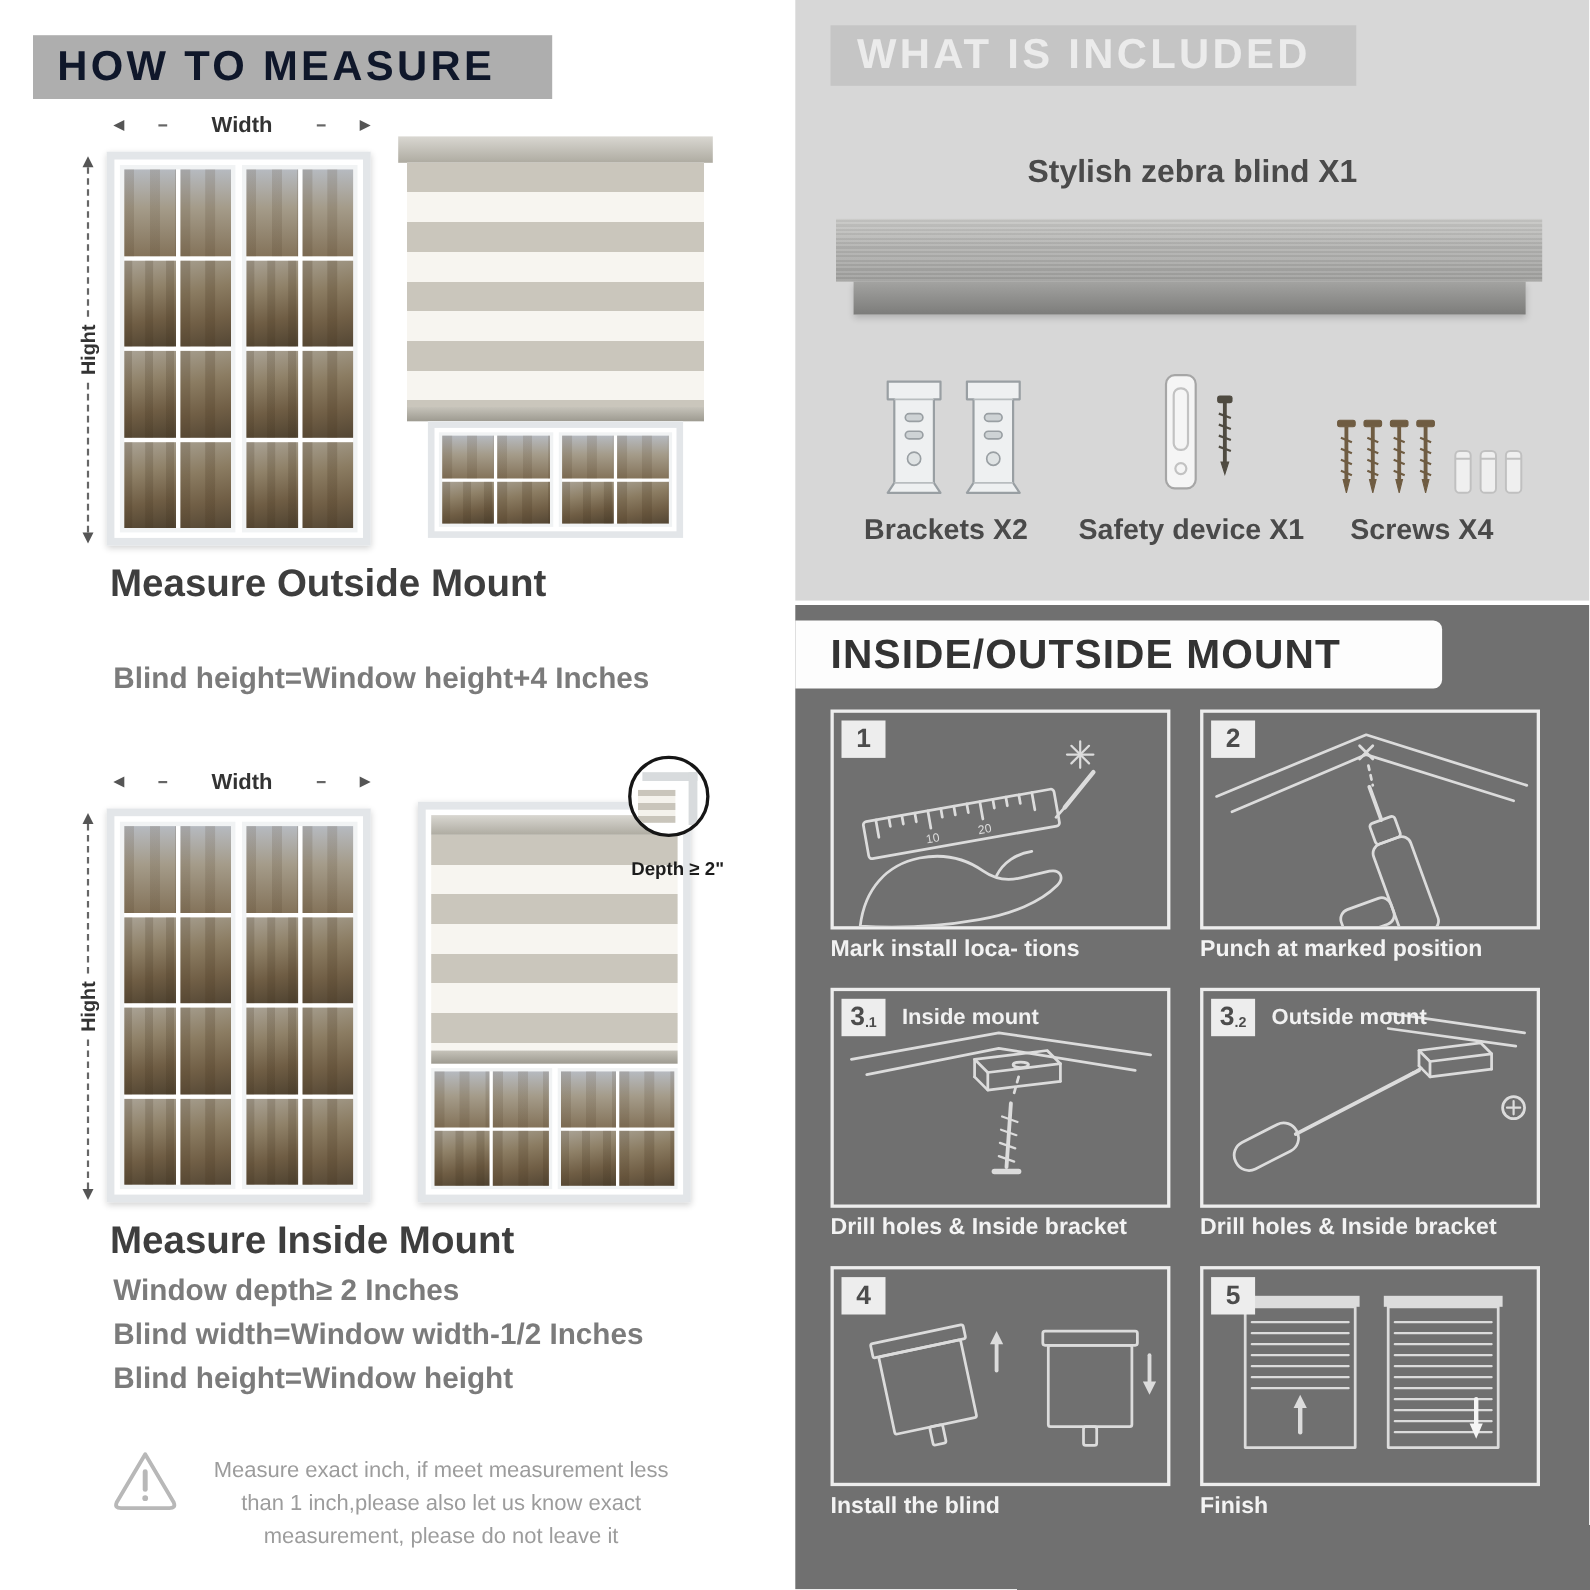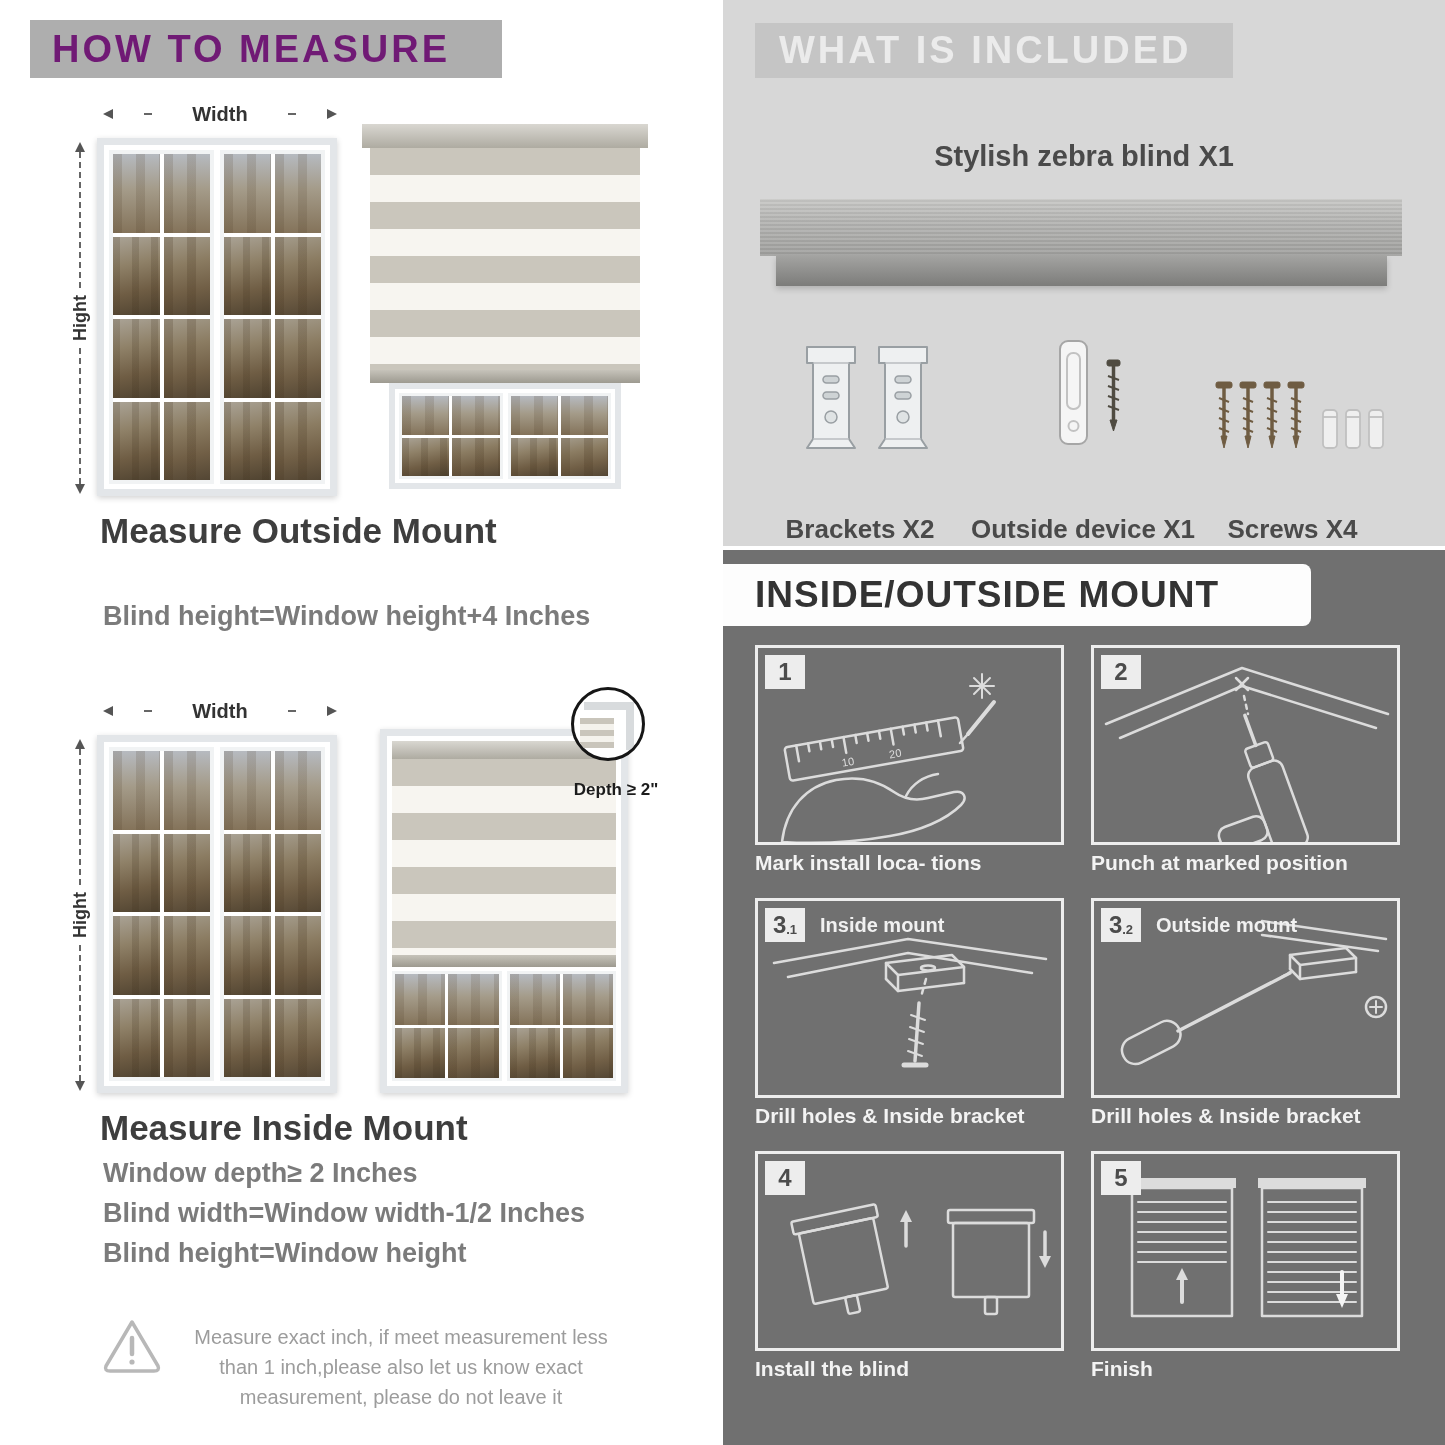--- a/index.html
+++ b/index.html
@@ -1,22 +1,22 @@
 <!DOCTYPE html>
 <html><head>
 <meta charset="utf-8">
 <style>
   * { box-sizing: border-box; margin: 0; padding: 0; }
   html,body { background:#fff; }
   body { font-family:"Liberation Sans", sans-serif; }
   #page { position:relative; width:1445px; height:1445px; background:#fff; overflow:hidden; }
 
   
-  .bar-header { position:absolute; left:30px; top:20px; width:472px; height:58px;
-    background:#aeaeae; color:#701a75; font-size:38px; font-weight:bold;
+  .bar-header { position:absolute; left:30px; top:32px; width:472px; height:58px;
+    background:#aeaeae; color:#0f172a; font-size:38px; font-weight:bold;
     letter-spacing:3px; line-height:58px; padding-left:22px; }
 
   .sec-title { position:absolute; font-size:35px; font-weight:bold; color:#3e3e3e; white-space:nowrap; }
   .formula   { position:absolute; font-size:27px; font-weight:bold; color:#7b7b7b; white-space:nowrap; }
 
   
   .winframe { position:absolute; border:7px solid #e3e6e9; background:#fff; padding:5px;
     display:grid; grid-template-columns:1fr 1fr; gap:6px; box-shadow:0 2px 6px rgba(0,0,0,0.18); }
   .sash { border:4px solid #f1f3f4; background:#fff; display:grid;
     grid-template-columns:1fr 1fr; grid-template-rows:repeat(4,1fr); gap:4px; }
@@ -84,21 +84,21 @@
     letter-spacing:3px; line-height:55px; padding-left:24px; }
   .product-title { position:absolute; left:723px; top:140px; width:722px; text-align:center;
     font-size:29px; font-weight:bold; color:#4a4a4a; }
   .rail-top { position:absolute; left:760px; top:199px; width:642px; height:57px;
     background:
       repeating-linear-gradient(0deg, rgba(255,255,255,0.10) 0 2px, rgba(0,0,0,0.03) 2px 4px),
       linear-gradient(180deg,#c6c6c4 0%,#b2b2b0 40%,#9e9e9c 100%); }
   .rail-bottom { position:absolute; left:776px; top:256px; width:611px; height:30px;
     background:linear-gradient(180deg,#a3a3a1,#7c7c7a); box-shadow:0 3px 6px rgba(0,0,0,0.18); }
   .part-art { position:absolute; }
-  .part-label { position:absolute; top:466px; font-size:26px; font-weight:bold; color:#4a4a4a; text-align:center; white-space:nowrap;margin-top:48px; }
+  .part-label { position:absolute; top:466px; font-size:26px; font-weight:bold; color:#4a4a4a; text-align:center; white-space:nowrap; }
 
   
   .mount-bg { position:absolute; left:723px; top:550px; width:722px; height:895px; background:#707070; }
   .mount-header { position:absolute; left:723px; top:564px; width:588px; height:62px;
     background:#fdfdfd; border-radius:0 8px 8px 0; font-size:37px; font-weight:bold;
     color:#333; letter-spacing:1px; line-height:62px; padding-left:32px; white-space:nowrap; }
   .panel { position:absolute; width:309px; height:200px; border:3px solid #ededed; }
   .step-num { position:absolute; left:7px; top:7px; min-width:40px; height:34px;
     background:#ededed; color:#4c4c4c; font-weight:bold; font-size:24px;
     display:flex; align-items:center; justify-content:center; padding:0 5px; }
@@ -321,21 +321,21 @@
       <rect x="111" y="30" width="14" height="38" rx="4"></rect>
         <line x1="111" y1="37" x2="125" y2="37"></line>
       <rect x="134" y="30" width="14" height="38" rx="4"></rect>
         <line x1="134" y1="37" x2="148" y2="37"></line>
       <rect x="157" y="30" width="14" height="38" rx="4"></rect>
         <line x1="157" y1="37" x2="171" y2="37"></line>
     </g>
   </svg>
 
   <div class="part-label" style="left:785px; width:150px;">Brackets X2</div>
-  <div class="part-label" style="left:968px; width:230px;">Outside device X1</div>
+  <div class="part-label" style="left:968px; width:230px;">Safety device X1</div>
   <div class="part-label" style="left:1215px; width:155px;">Screws X4</div>
 
   <div class="mount-bg"></div>
   <div class="mount-header">INSIDE/OUTSIDE MOUNT</div>
 
   <div class="panel" style="left:755px; top:645px;">
     <svg class="art" viewBox="0 0 303 194">
       <g stroke="#dcdcdc" stroke-width="2.5" fill="none" stroke-linecap="round" stroke-linejoin="round">
         <g stroke-width="2">
           <line x1="224" y1="26" x2="224" y2="50"></line>

